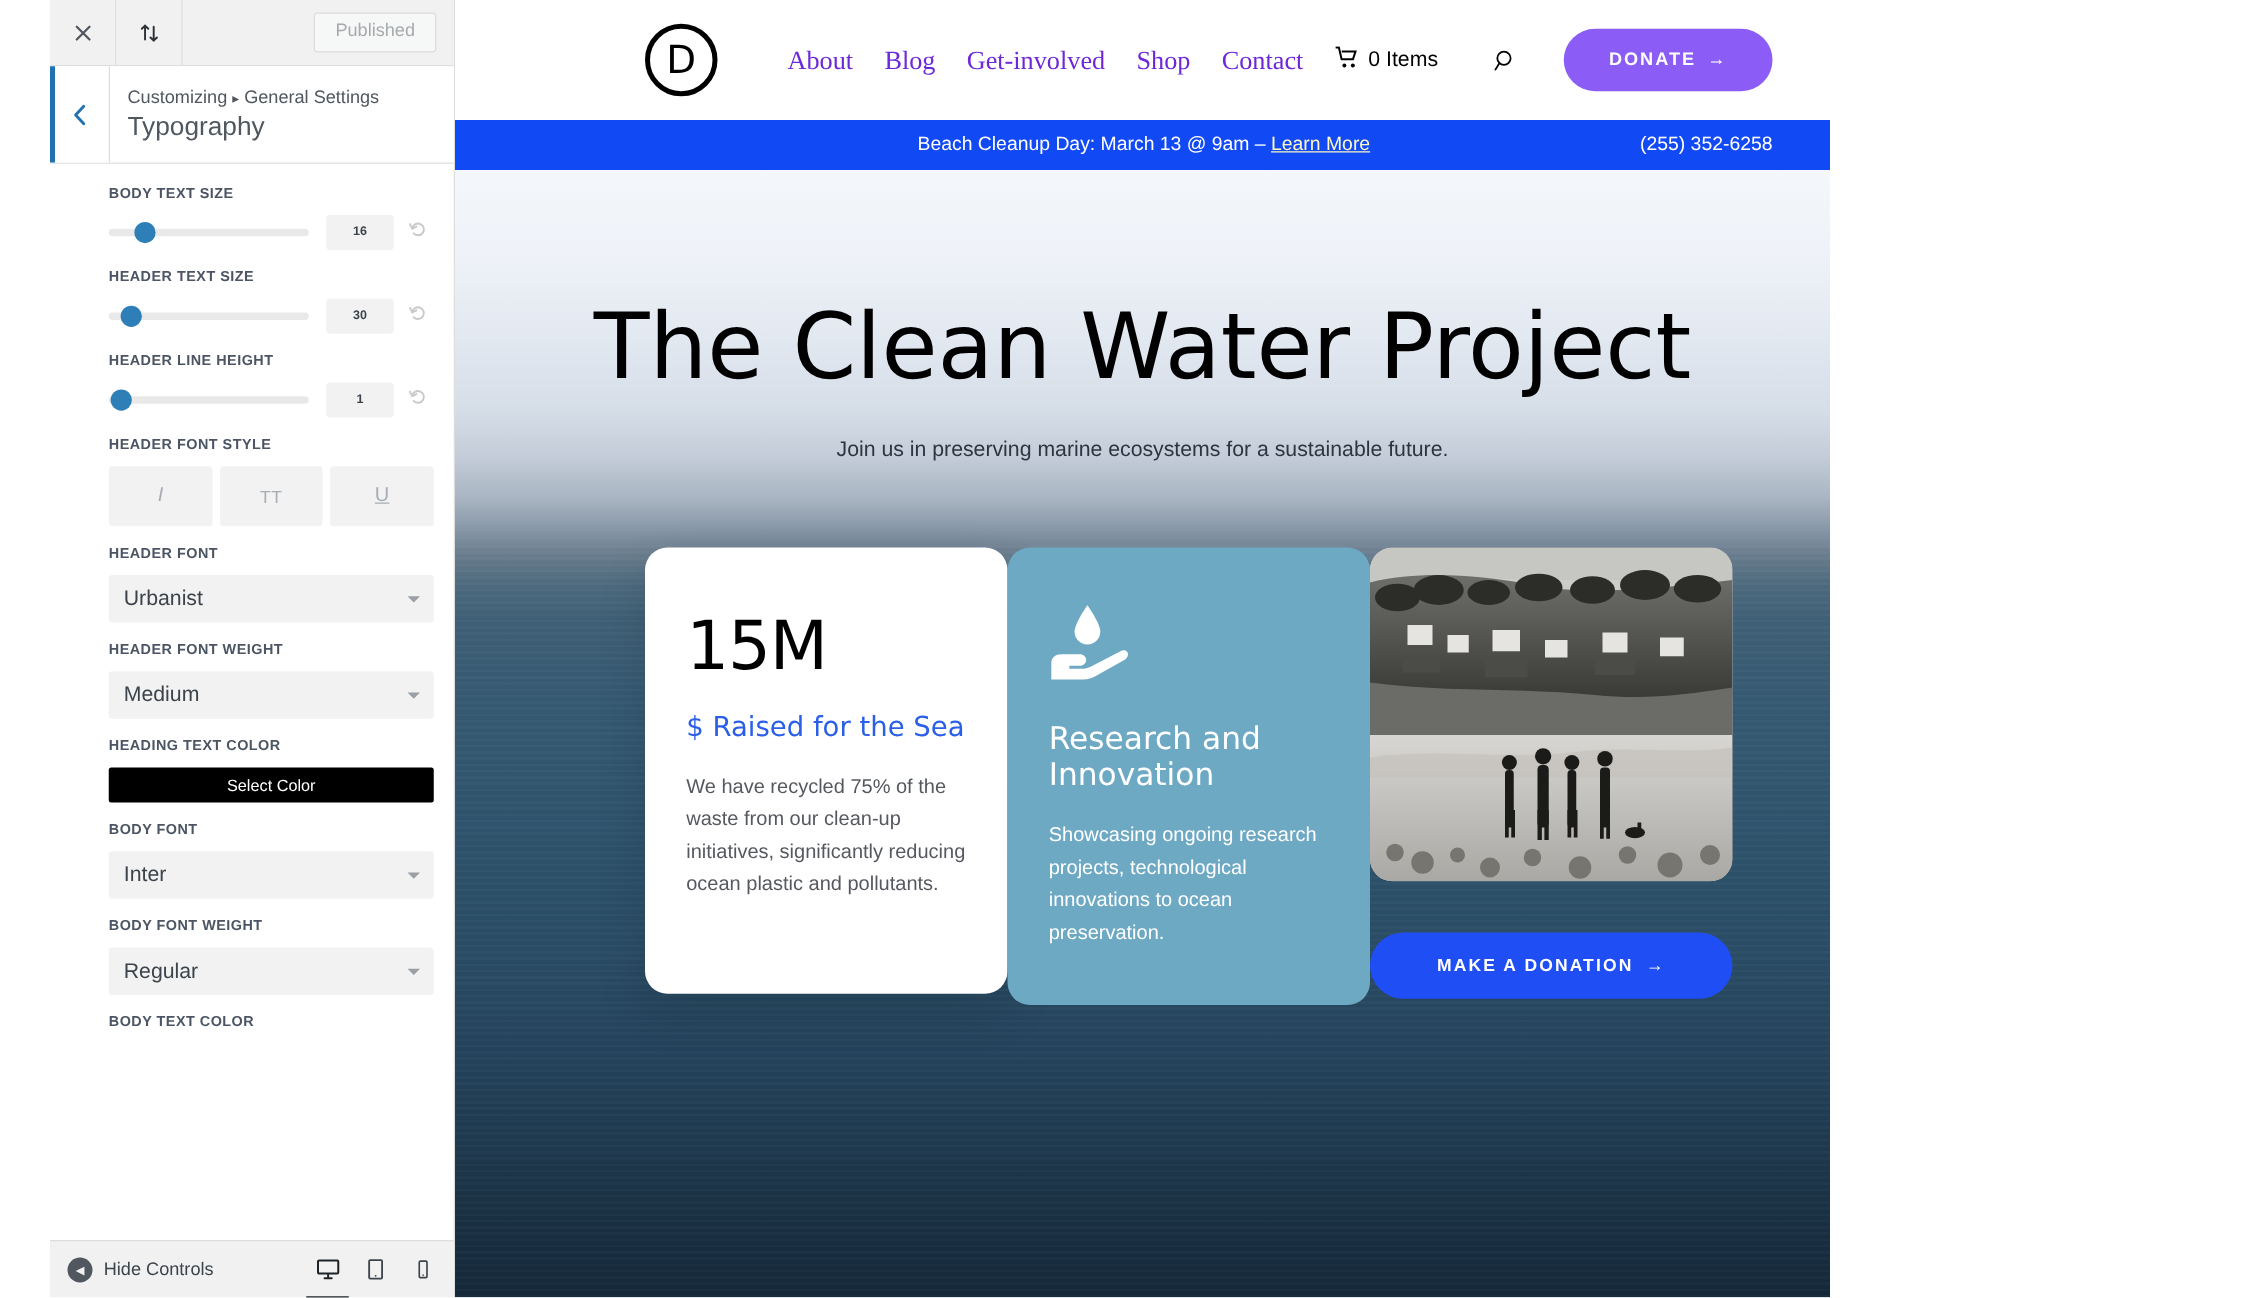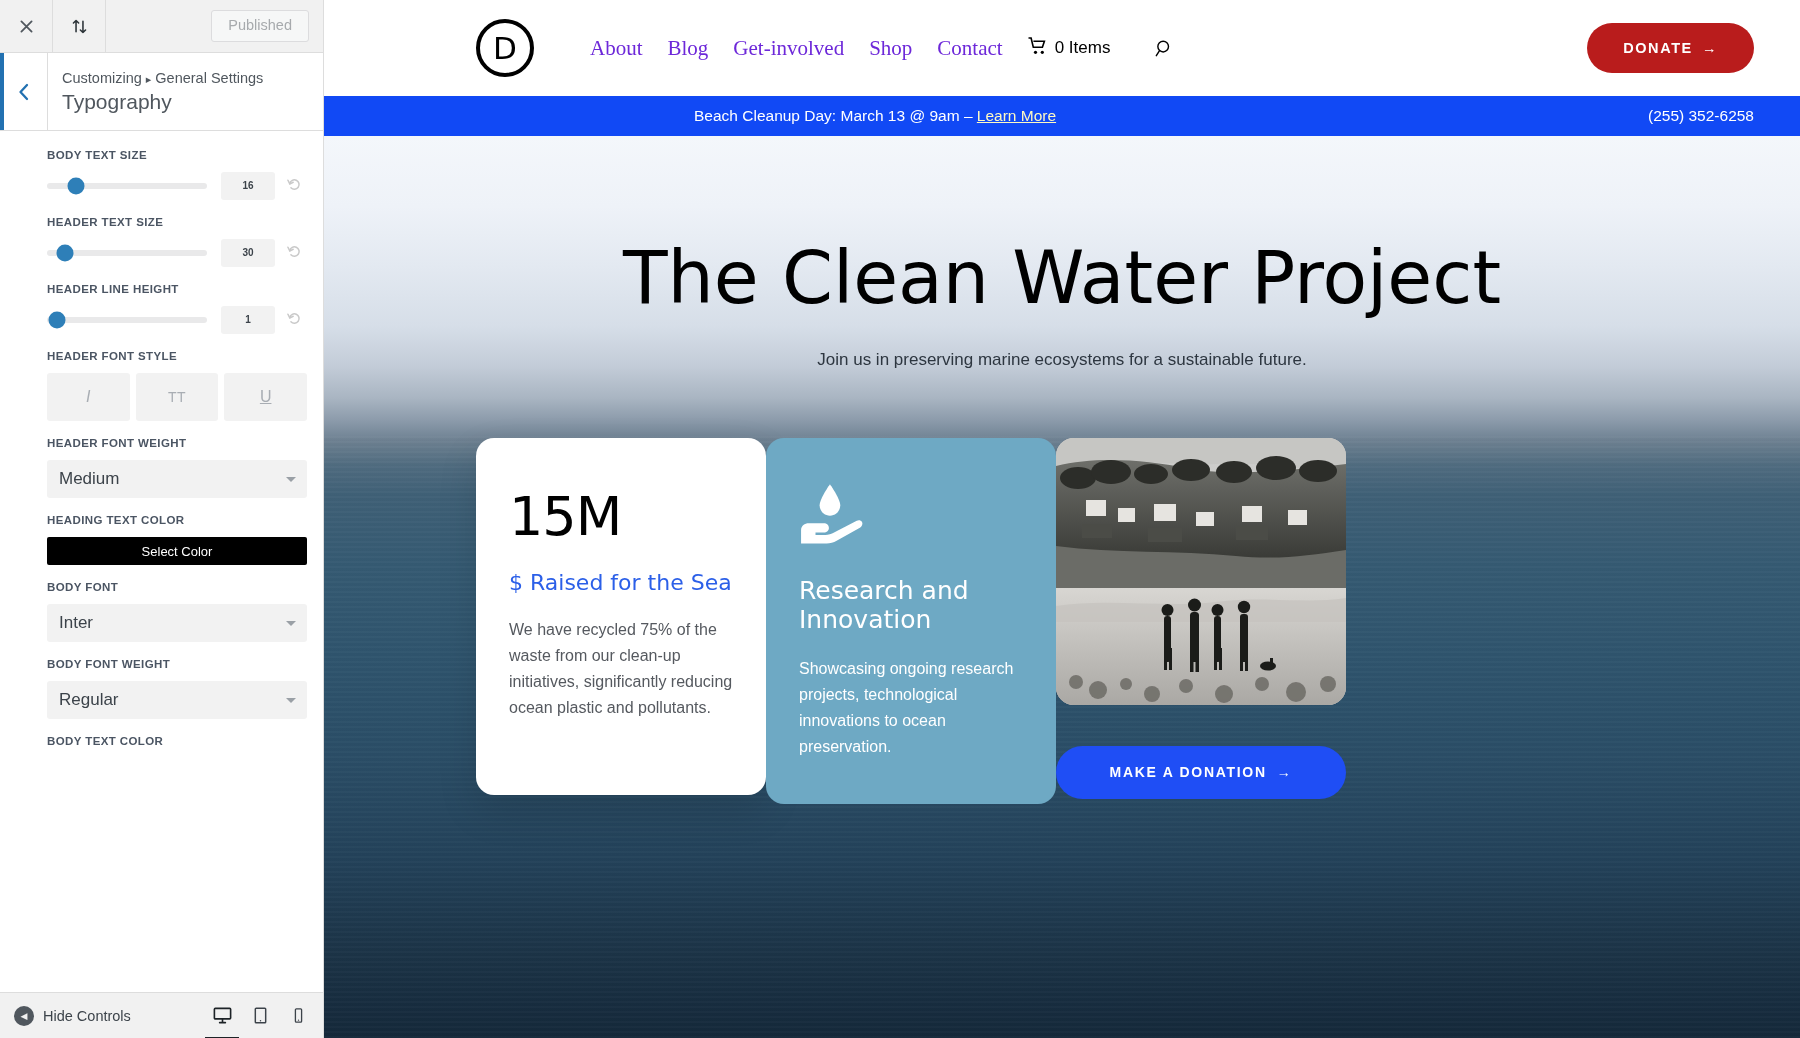--- a/index.html
+++ b/index.html
@@ -2,21 +2,21 @@
 <html><head>
 <meta charset="utf-8">
 <style>
   * { box-sizing: border-box; margin: 0; padding: 0; }
   html, body {
     width: 1800px; height: 1038px;
     overflow: hidden;
     font-family: "Liberation Sans", sans-serif;
     background: #fff;
   }
-  .app { position: relative; width: 1800px; height: 1038px; display: flex; }
+  .app { position: relative; width: 1464px; height: 1038px; display: flex; padding-left: 40px; }
 
   
   .customizer {
     width: 324px; height: 1038px;
     background: #fff;
     display: flex; flex-direction: column;
     position: relative;
     border-right: 1px solid #ddd;
     flex: 0 0 324px;
   }
@@ -191,21 +191,21 @@
   }
   .nav { display: flex; align-items: center; gap: 25px; margin-left: 56px; }
   .nav a {
     font-size: 21px; color: #6d28d9; text-decoration: none;
     font-family: Liberation Serif, serif;
   }
   .cart { display: flex; align-items: center; gap: 7px; font-size: 17px; color: #000; }
   .search-icon { margin-left: 20px; cursor: pointer; display:flex; align-items:center; }
   .donate-btn {
     margin-left: auto;
-    background: #b91c1c; color: #fff;
+    background: #8b5cf6; color: #fff;
     border-radius: 30px;
     padding: 17px 36px;
     font-size: 14.5px; font-weight: 700; letter-spacing: 1.6px;
     display: flex; align-items: center; gap: 9px;
     cursor: pointer;
   }
   .announce {
     height: 40px; background: #1149f5; color: #fff;
     display: flex; align-items: center;
     padding: 0 46px 0 152px;
@@ -413,20 +413,27 @@
             </div>
           <div class="style-btn tt">
               <span>TT</span>
             </div>
           <div class="style-btn">
               <u>U</u>
             </div>
         </div>
       </div>
 
+      <div class="ctrl">
+        <div class="ctrl-label">Header Font</div>
+        <div class="select-box">
+          <span>Urbanist</span>
+          <span class="select-caret"></span>
+        </div>
+      </div>
 
       <div class="ctrl">
         <div class="ctrl-label">Header Font Weight</div>
         <div class="select-box">
           <span>Medium</span>
           <span class="select-caret"></span>
         </div>
       </div>
 
       <div class="ctrl">

